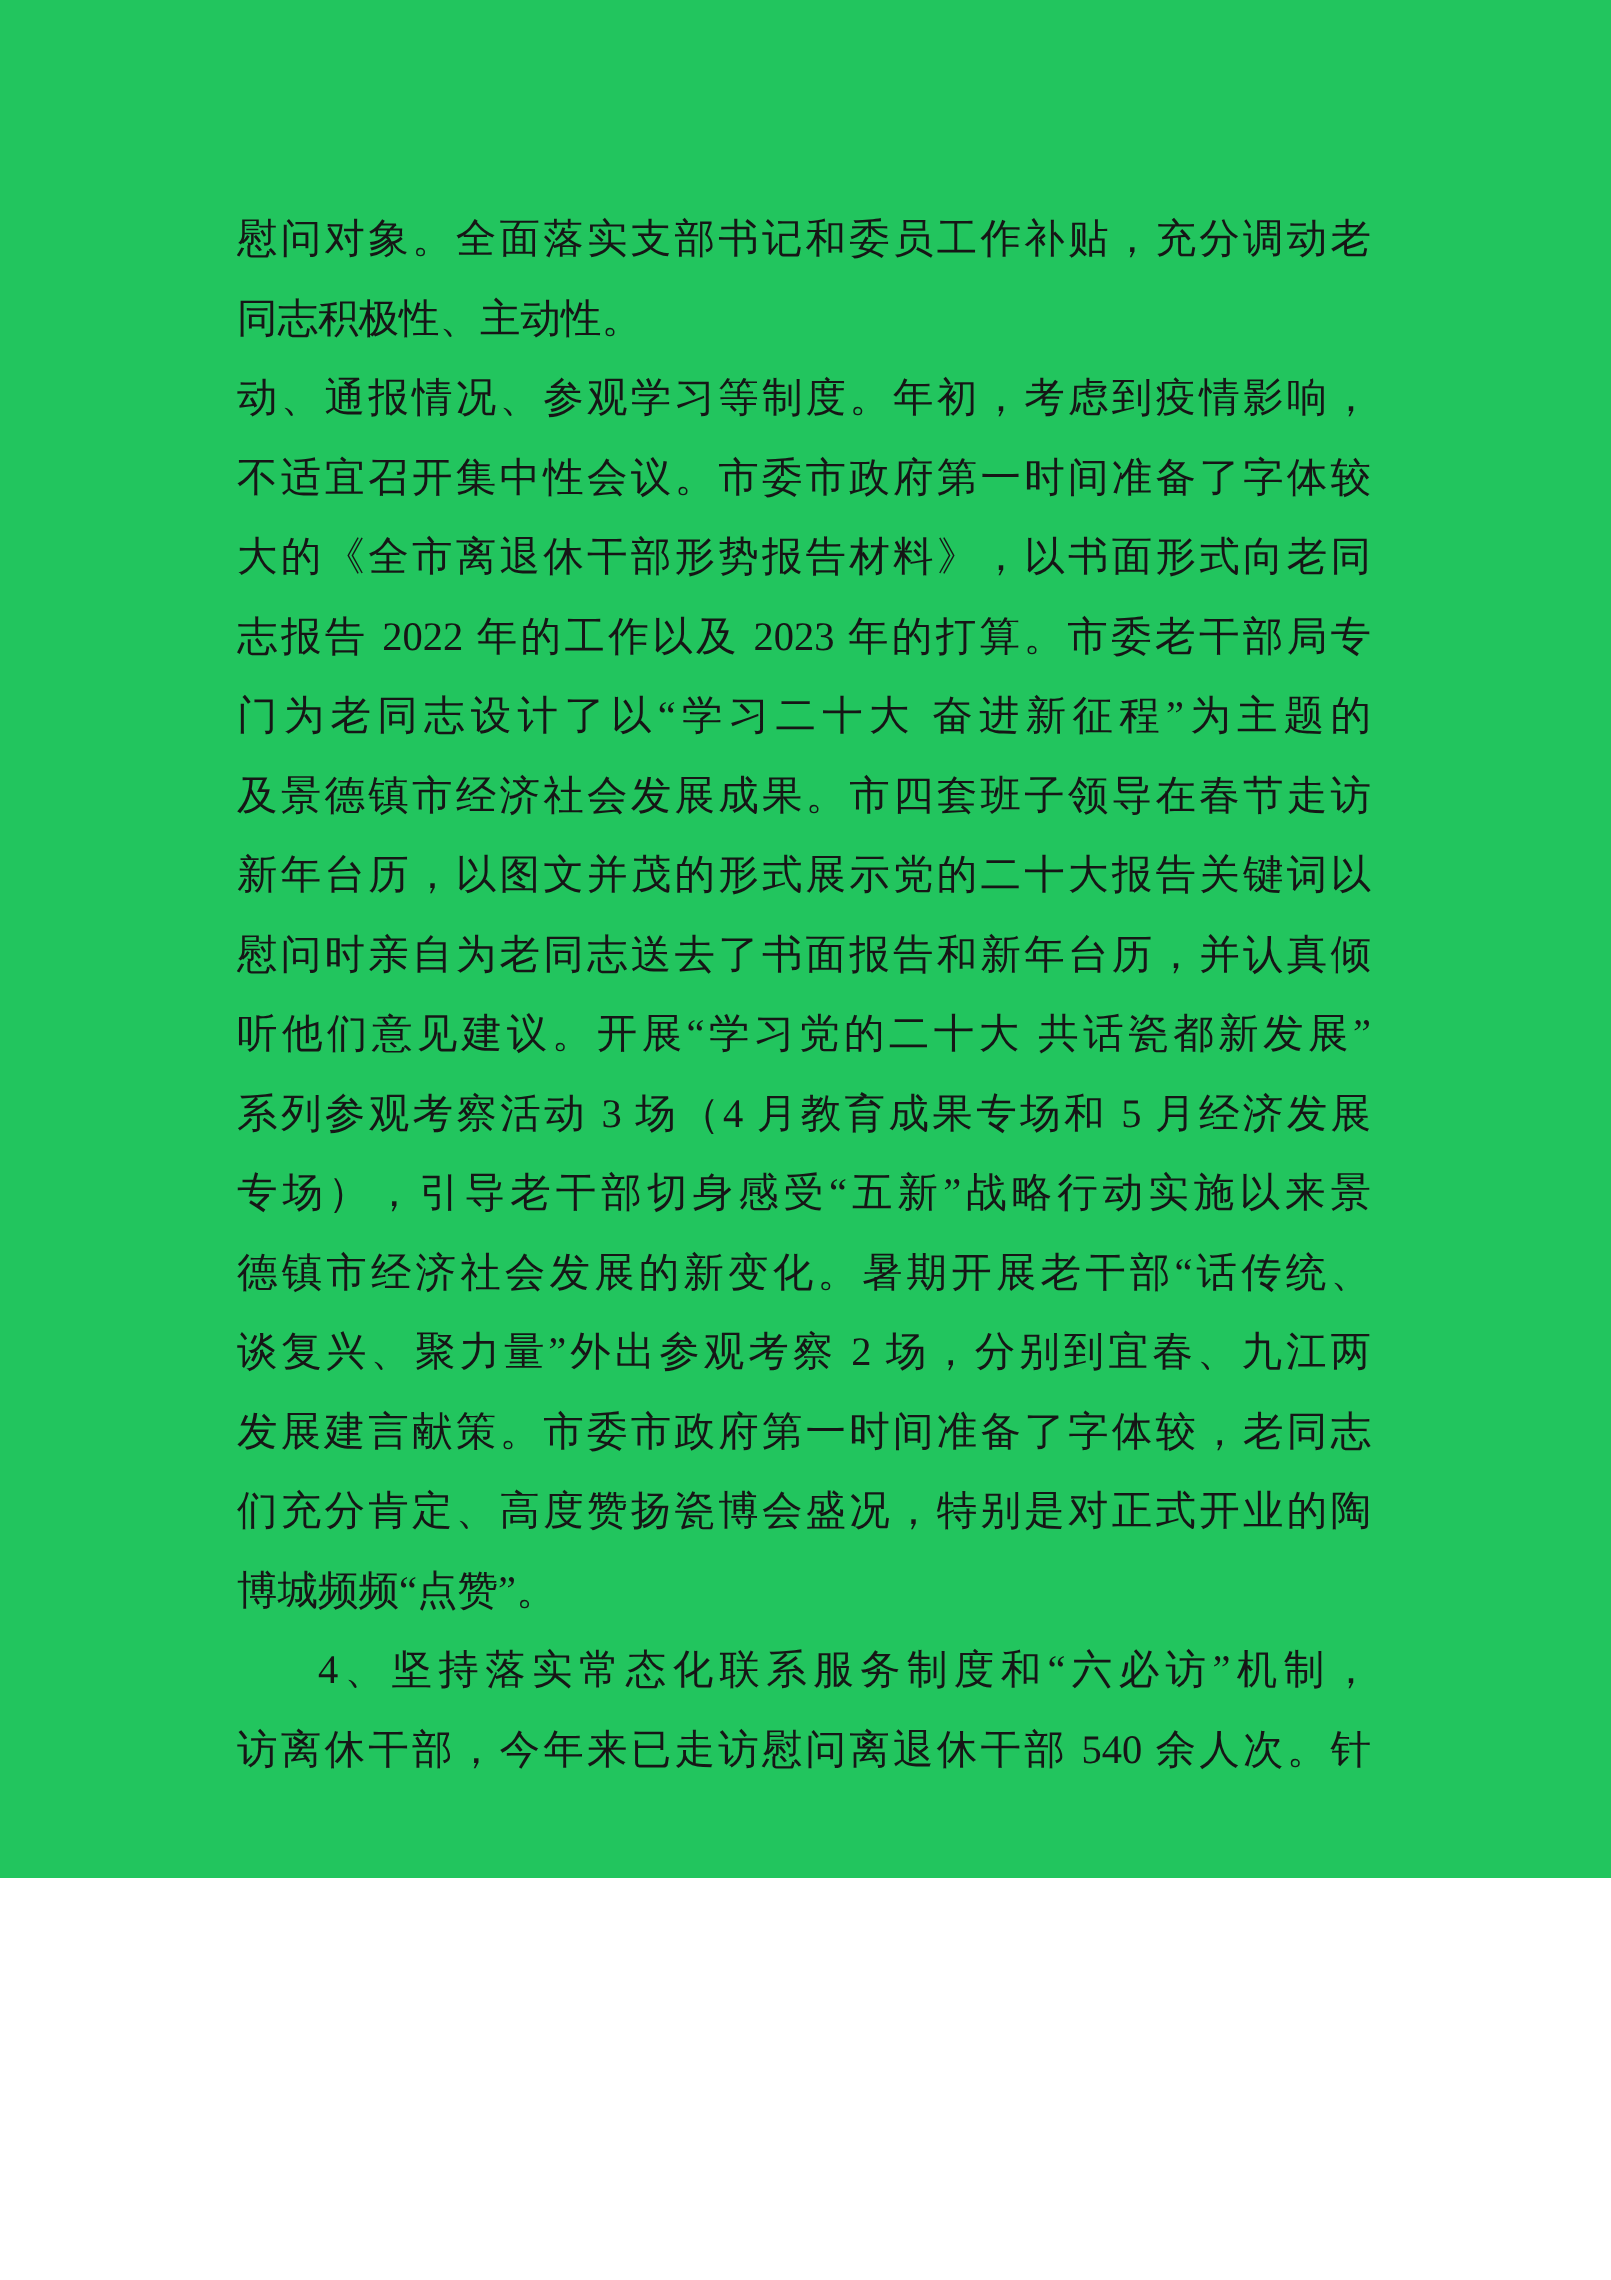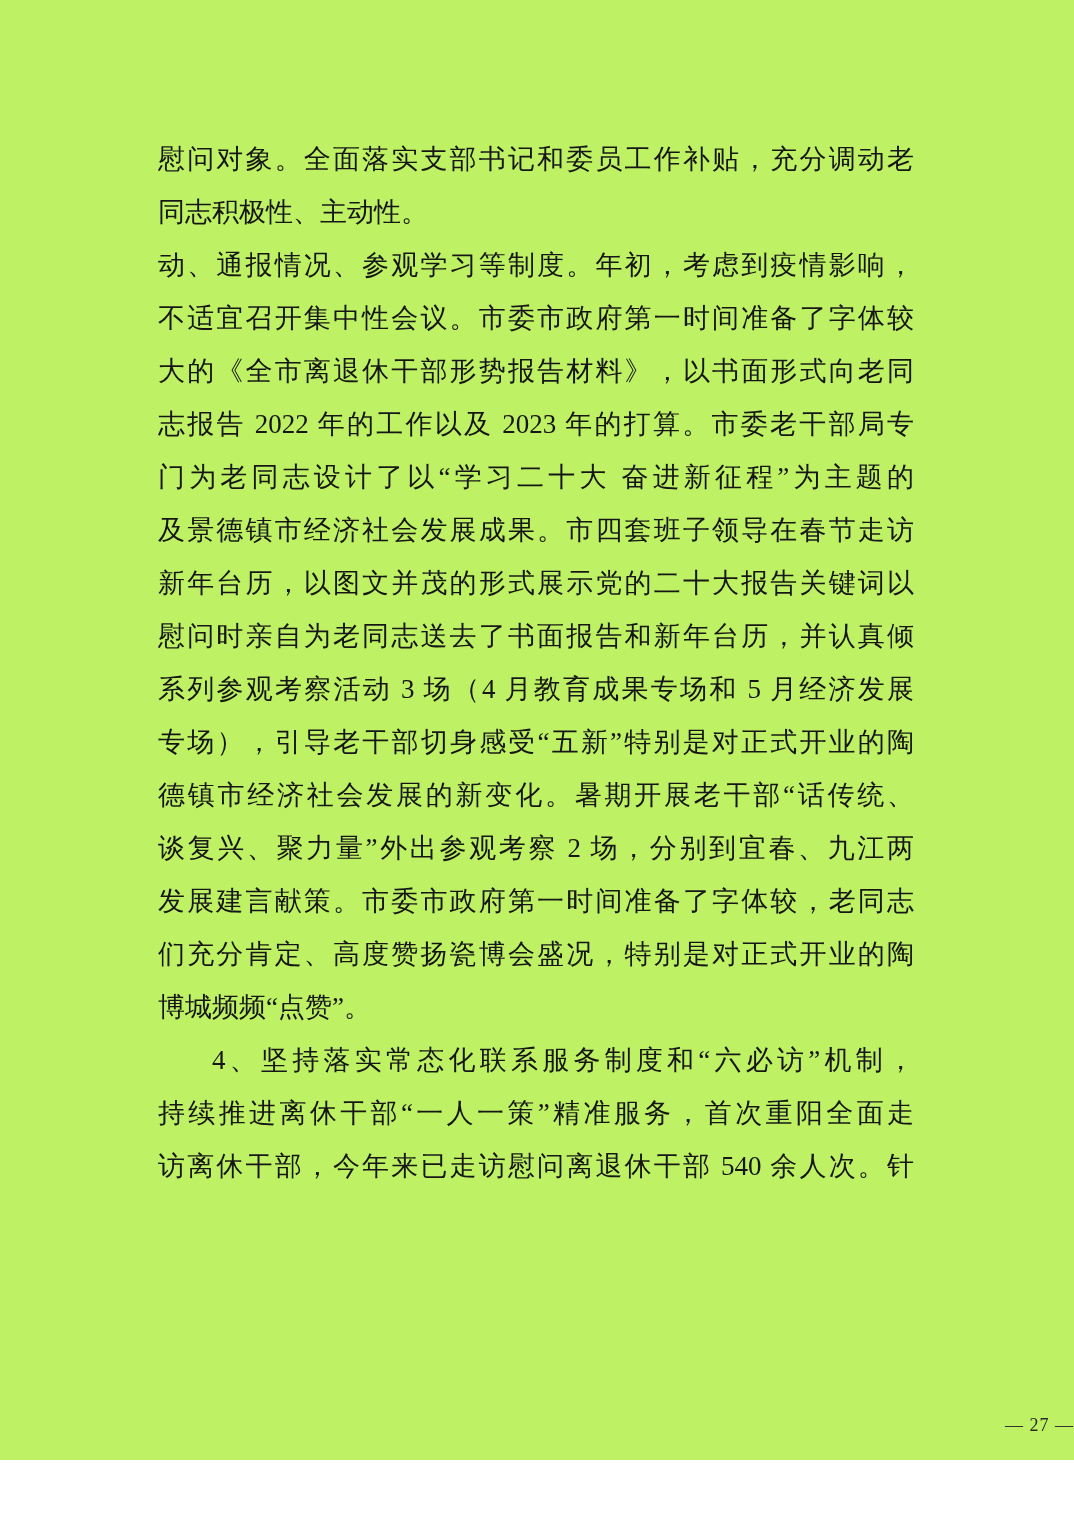--- a/index.html
+++ b/index.html
@@ -3,22 +3,22 @@
 <meta charset="utf-8">
 <style>
   * { margin: 0; padding: 0; box-sizing: border-box; }
   html, body {
     background: #ffffff;
     font-family: "Liberation Serif", "DejaVu Serif", serif;
   }
   .page {
     position: relative;
     width: 1074px;
-    height: 1460px;
-    background: #bef264;
+    height: 1252px;
+    background: #22c55e;
     color: #161616;
     overflow: hidden;
   }
   .text-block {
     position: absolute;
     left: 158px;
     top: 133px;
     width: 756px;
   }
   .paragraph { }
@@ -64,30 +64,30 @@
       </div>
       <div class="paragraph">
         <div class="line">动、通报情况、参观学习等制度。年初，考虑到疫情影响，</div>
         <div class="line">不适宜召开集中性会议。市委市政府第一时间准备了字体较</div>
         <div class="line">大的《全市离退休干部形势报告材料》，以书面形式向老同</div>
         <div class="line">志报告 2022 年的工作以及 2023 年的打算。市委老干部局专</div>
         <div class="line">门为老同志设计了以“学习二十大 奋进新征程”为主题的</div>
         <div class="line">及景德镇市经济社会发展成果。市四套班子领导在春节走访</div>
         <div class="line">新年台历，以图文并茂的形式展示党的二十大报告关键词以</div>
         <div class="line">慰问时亲自为老同志送去了书面报告和新年台历，并认真倾</div>
+        <div class="line">听他们意见建议。开展“学习党的二十大 共话瓷都新发展”</div>
         <div class="line">系列参观考察活动 3 场（4 月教育成果专场和 5 月经济发展</div>
-        <div class="line">专场），引导老干部切身感受“五新”特别是对正式开业的陶</div>
+        <div class="line">专场），引导老干部切身感受“五新”战略行动实施以来景</div>
         <div class="line">德镇市经济社会发展的新变化。暑期开展老干部“话传统、</div>
         <div class="line">谈复兴、聚力量”外出参观考察 2 场，分别到宜春、九江两</div>
         <div class="line">发展建言献策。市委市政府第一时间准备了字体较，老同志</div>
         <div class="line">们充分肯定、高度赞扬瓷博会盛况，特别是对正式开业的陶</div>
         <div class="line short">博城频频“点赞”。</div>
       </div>
       <div class="paragraph">
         <div class="line indent">4、坚持落实常态化联系服务制度和“六必访”机制，</div>
-        <div class="line">持续推进离休干部“一人一策”精准服务，首次重阳全面走</div>
         <div class="line">访离休干部，今年来已走访慰问离退休干部 540 余人次。针</div>
       </div>
     </div>
   <div class="footer">
     <span>— 27 —</span>
   </div>
 </div>
 
 </body></html>

